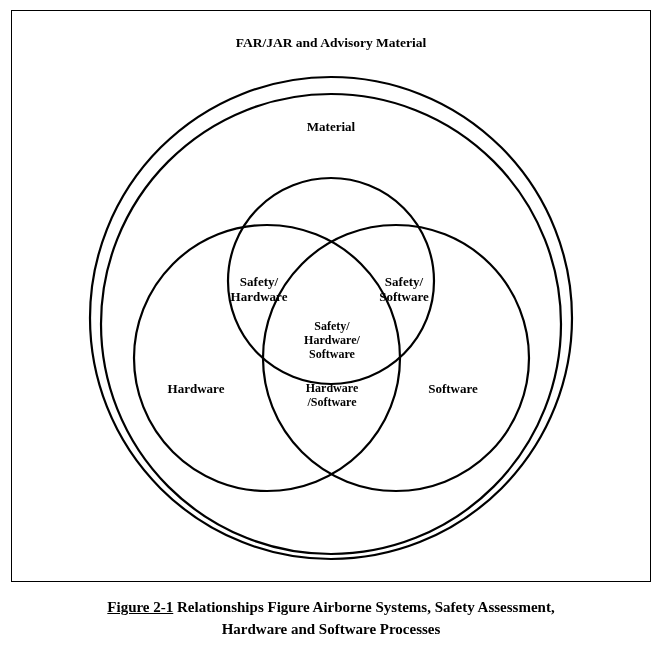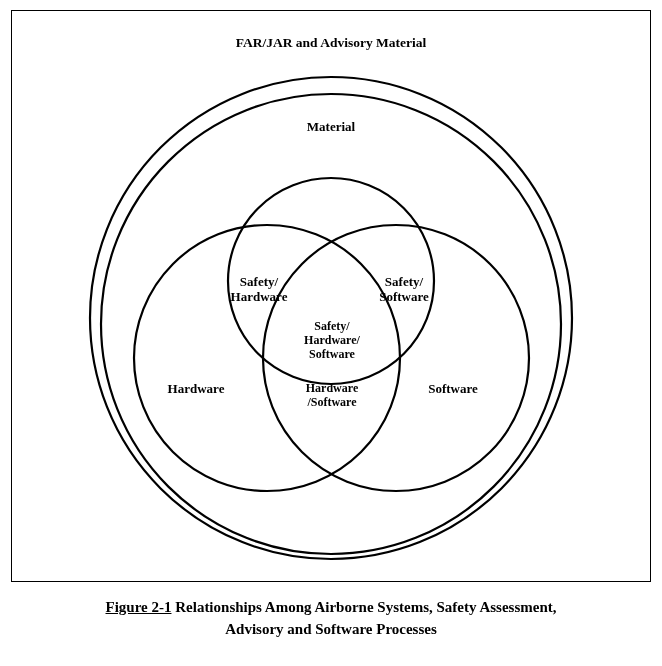--- a/index.html
+++ b/index.html
@@ -112,15 +112,15 @@
 /Software</div>
 
   <div class="venn-label" style="left:184px; top:377px;">Hardware</div>
 
   <div class="venn-label" style="left:441px; top:377px;">Software</div>
 
 </div>
 
 <div id="caption">
   <span class="fig-num">Figure 2-1</span>
-  <span>Relationships Among Airborne Systems, Safety Assessment,</span><br>
-  <span>Advisory and Software Processes</span>
+  <span>Relationships Figure Airborne Systems, Safety Assessment,</span><br>
+  <span>Hardware and Software Processes</span>
 </div>
 
 </body></html>

